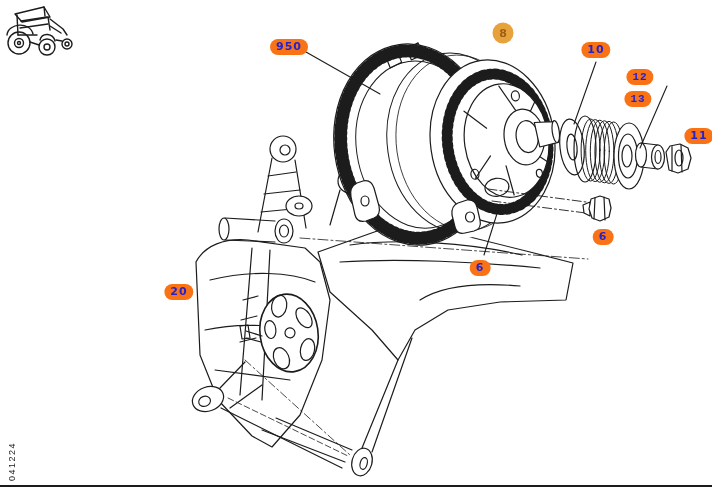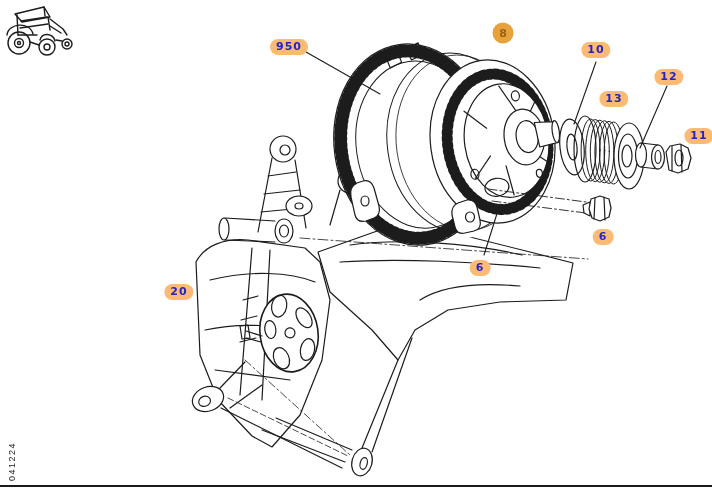--- a/index.html
+++ b/index.html
@@ -2,21 +2,21 @@
 <html><head>
 <meta charset="utf-8">
 <style>
   html,body{margin:0;padding:0;background:#fff;}
   #page{position:relative;width:712px;height:488px;background:#ffffff;overflow:hidden;
         font-family:"Liberation Sans",sans-serif;}
   #art{position:absolute;left:0;top:0;width:712px;height:488px;}
   #callout-layer{position:absolute;left:0;top:0;width:712px;height:488px;}
   .callout{
     position:absolute;transform:translate(-50%,-50%);
-    background:#fdba74;color:#2323cc;
+    background:#f97316;color:#2323cc;
     font:bold 11px "DejaVu Sans",sans-serif;letter-spacing:1px;
     padding:2px 6px;border-radius:10px;line-height:12px;
     cursor:pointer;white-space:nowrap;
   }
   .callout--hl{
     background:#e8a23c;color:#9c6012;border-radius:50%;
     width:21px;height:21px;padding:0;letter-spacing:0;
     display:flex;align-items:center;justify-content:center;
   }
   .drawing-code{
@@ -181,22 +181,22 @@
       <path d="M596,62 L574,124"></path>
       <path d="M667,86 L640,148"></path>
       <path d="M500,204 L484,255"></path>
     </g>
   </svg>
 
   <div id="callout-layer">
       <div class="callout" style="left: 289px; top: 47px;">950</div>
       <div class="callout callout--hl" style="left: 503px; top: 33px;">8</div>
       <div class="callout" style="left: 596px; top: 50px; text-align: right;">10</div>
-      <div class="callout" style="left: 614px; top: 99px;">13</div>
-      <div class="callout" style="left: 669px; top: 77px;">12</div>
+      <div class="callout" style="left: 638px; top: 99px; font-family: Liberation Mono, monospace;">13</div>
+      <div class="callout" style="left: 640px; top: 77px; font-family: Liberation Mono, monospace;">12</div>
       <div class="callout" style="left: 699px; top: 136px;">11</div>
       <div class="callout" style="left: 603px; top: 237px;">6</div>
       <div class="callout" style="left: 480px; top: 268px;">6</div>
       <div class="callout" style="left: 179px; top: 292px;">20</div>
     </div>
 
   <div class="drawing-code">041224</div>
 
   <div class="bottom-rule"></div>
 </div>

